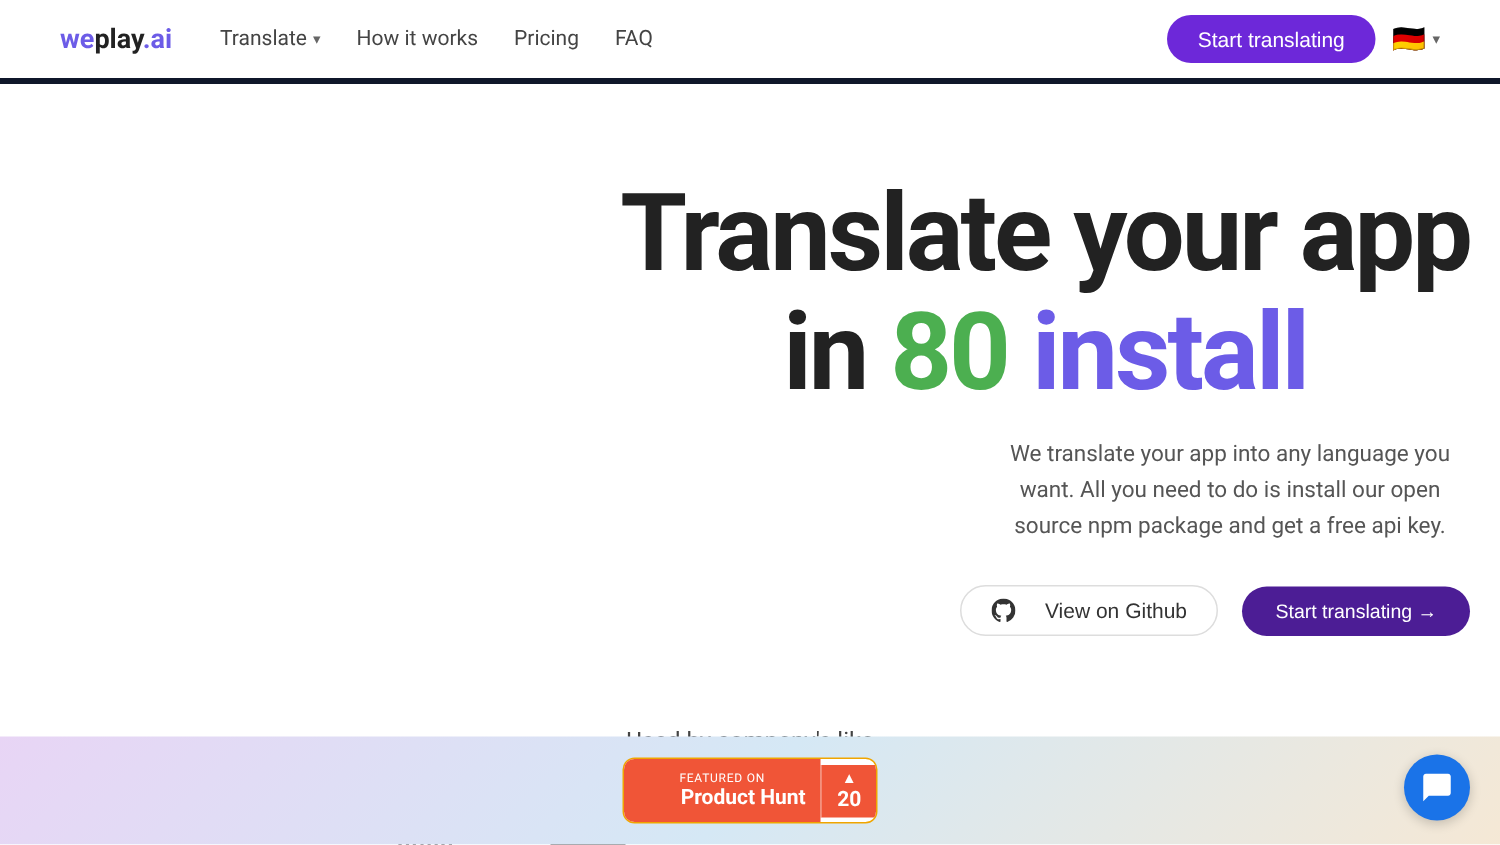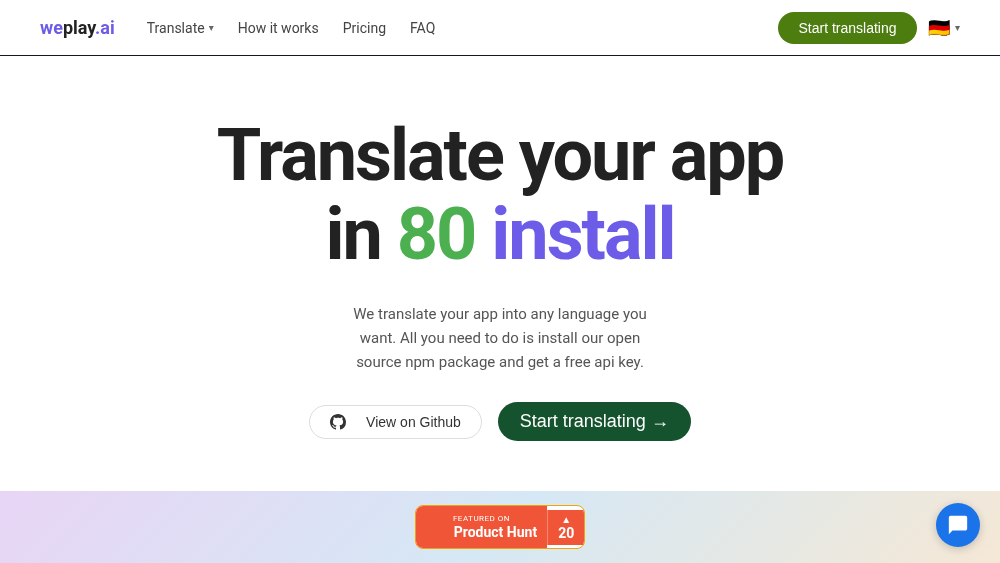--- a/index.html
+++ b/index.html
@@ -13,21 +13,21 @@
     }
 
     
     .navbar {
       display: flex;
       align-items: center;
       justify-content: space-between;
       padding: 0 40px;
       height: 56px;
       background: #fff;
-      border-bottom: 1px solid #0f172a;
+      border-bottom: 4px solid #0f172a;
     }
     .navbar-left {
       display: flex;
       align-items: center;
       gap: 32px;
     }
     .logo {
       font-size: 18px;
       font-weight: 700;
       color: #222;
@@ -54,21 +54,21 @@
     .chevron-down {
       font-size: 10px;
       color: #666;
     }
     .navbar-right {
       display: flex;
       align-items: center;
       gap: 12px;
     }
     .btn-start {
-      background: #4d7c0f;
+      background: #6d28d9;
       color: #fff;
       border: none;
       border-radius: 20px;
       padding: 8px 20px;
       font-size: 14px;
       font-weight: 500;
       cursor: pointer;
     }
     .flag-btn {
       display: flex;
@@ -77,21 +77,21 @@
       cursor: pointer;
       background: none;
       border: none;
       font-size: 18px;
     }
 
     
     .hero {
       display: flex;
       flex-direction: column;
-      align-items: center;
+      align-items: flex-end;
       text-align: center;
       padding: 60px 20px 40px;
     }
     .hero-title {
       font-size: 72px;
       font-weight: 700;
       color: #222;
       line-height: 1.1;
       letter-spacing: -2px;
     }
@@ -100,21 +100,21 @@
     }
     .hero-title .num {
       color: #4caf50;
     }
     .hero-title .seconds {
       color: #6c5ce7;
     }
     .hero-subtitle {
       font-size: 15px;
       color: #555;
-      margin-top: 28px;
+      margin-top: 16px;
       max-width: 320px;
       line-height: 1.6;
     }
     .hero-actions {
       display: flex;
       align-items: center;
       gap: 16px;
       margin-top: 28px;
     }
     .btn-github {
@@ -123,26 +123,26 @@
       gap: 20px;
       background: none;
       border: 1px solid #ddd;
       border-radius: 20px;
       padding: 8px 20px;
       font-size: 14px;
       color: #333;
       cursor: pointer;
     }
     .btn-start-hero {
-      background: #14532d;
+      background: #4c1d95;
       color: #fff;
       border: none;
       border-radius: 20px;
       padding: 9px 22px;
-      font-size: 18px;
+      font-size: 13px;
       font-weight: 500;
       cursor: pointer;
     }
 
     
     .used-by {
       display: flex;
       flex-direction: column;
       align-items: center;
       padding: 20px 40px 20px;

